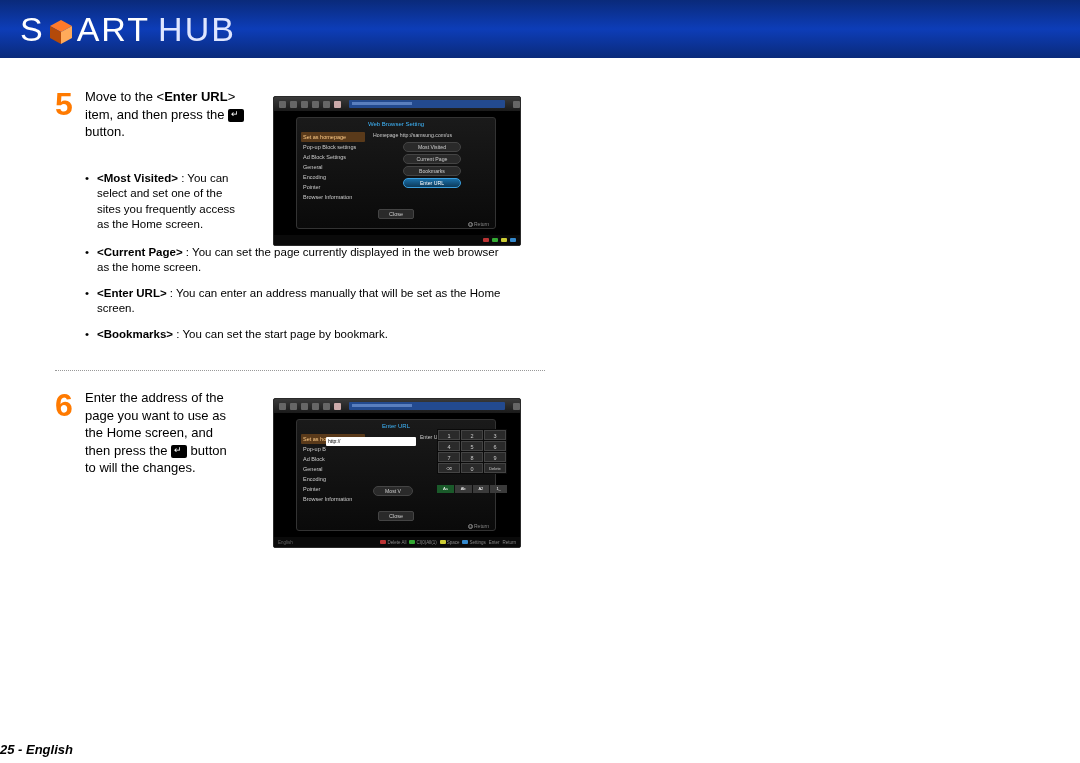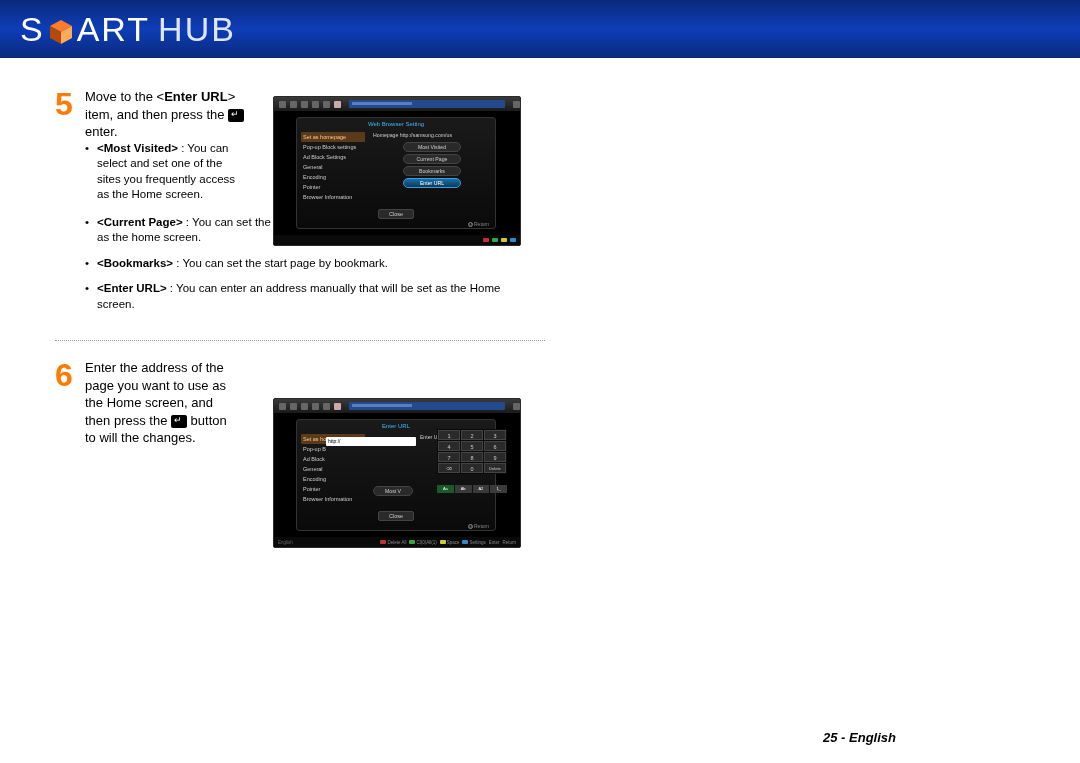--- a/index.html
+++ b/index.html
@@ -81,21 +81,21 @@
   }
 
   .bullets {
     margin-top: 10px;
     font-size: 11.5px;
     line-height: 1.35;
     color: #000;
   }
   .bullets li { list-style: none; margin-bottom: 10px; padding-left: 12px; position: relative; }
   .bullets li::before { content: "•"; position: absolute; left: 0; top: 0; }
-  .bullets-inside { width: 155px; margin-top: 0; }
+  .bullets-inside { width: 155px; margin-top: 30px; }
   .bullets-below { margin-top: 12px; width: 425px; }
 
   .divider {
     border: none;
     border-top: 1px dotted #999;
     margin: 8px 0 18px 0;
     width: 100%;
   }
 
   
@@ -279,23 +279,23 @@
   .shot-bottom-bar .lang { margin-right: auto; color: #666; }
   .shot-bottom-bar .btn-chip { display: flex; align-items: center; gap: 1px; }
   .shot-bottom-bar .chip { width: 6px; height: 4px; border-radius: 1px; }
   .shot-bottom-bar .chip.a { background: #b33; }
   .shot-bottom-bar .chip.b { background: #3a3; }
   .shot-bottom-bar .chip.c { background: #cc3; }
   .shot-bottom-bar .chip.d { background: #38c; }
 
   .page-footer {
     position: absolute;
-    bottom: 18px;
+    bottom: 6px;
     width: 896px;
-    text-align: right;
+    text-align: left;
     font-size: 13px;
     font-weight: bold;
     font-style: italic;
     color: #000;
   }
 </style>
 </head>
 <body>
 
 <div class="header">
@@ -312,29 +312,29 @@
     <span class="hub-word">HUB</span>
   </div>
 </div>
 
 <div class="content">
 
   <div class="step">
     <div class="step-num">5</div>
     <div class="step-body">
       <div class="step-text">
-        <span>Move to the &lt;</span><b>Enter URL</b><span>&gt; item, and then press the </span><span class="enter-icon"></span><span> enter.</span>
+        <span>Move to the &lt;</span><b>Enter URL</b><span>&gt; item, and then press the </span><span class="enter-icon"></span><span> button.</span>
       </div>
       <ul class="bullets bullets-inside">
         <li><b>&lt;Most Visited&gt;</b><span> : You can select and set one of the sites you frequently access as the Home screen.</span></li>
       </ul>
       <ul class="bullets bullets-below">
         <li><b>&lt;Current Page&gt;</b><span> : You can set the page currently displayed in the web browser as the home screen.</span></li>
+        <li><b>&lt;Enter URL&gt;</b><span> : You can enter an address manually that will be set as the Home screen.</span></li>
         <li><b>&lt;Bookmarks&gt;</b><span> : You can set the start page by bookmark.</span></li>
-        <li><b>&lt;Enter URL&gt;</b><span> : You can enter an address manually that will be set as the Home screen.</span></li>
       </ul>
     </div>
   </div>
 
   <hr class="divider">
 
   <div class="step">
     <div class="step-num">6</div>
     <div class="step-body">
       <div class="step-text step-text-wide">

